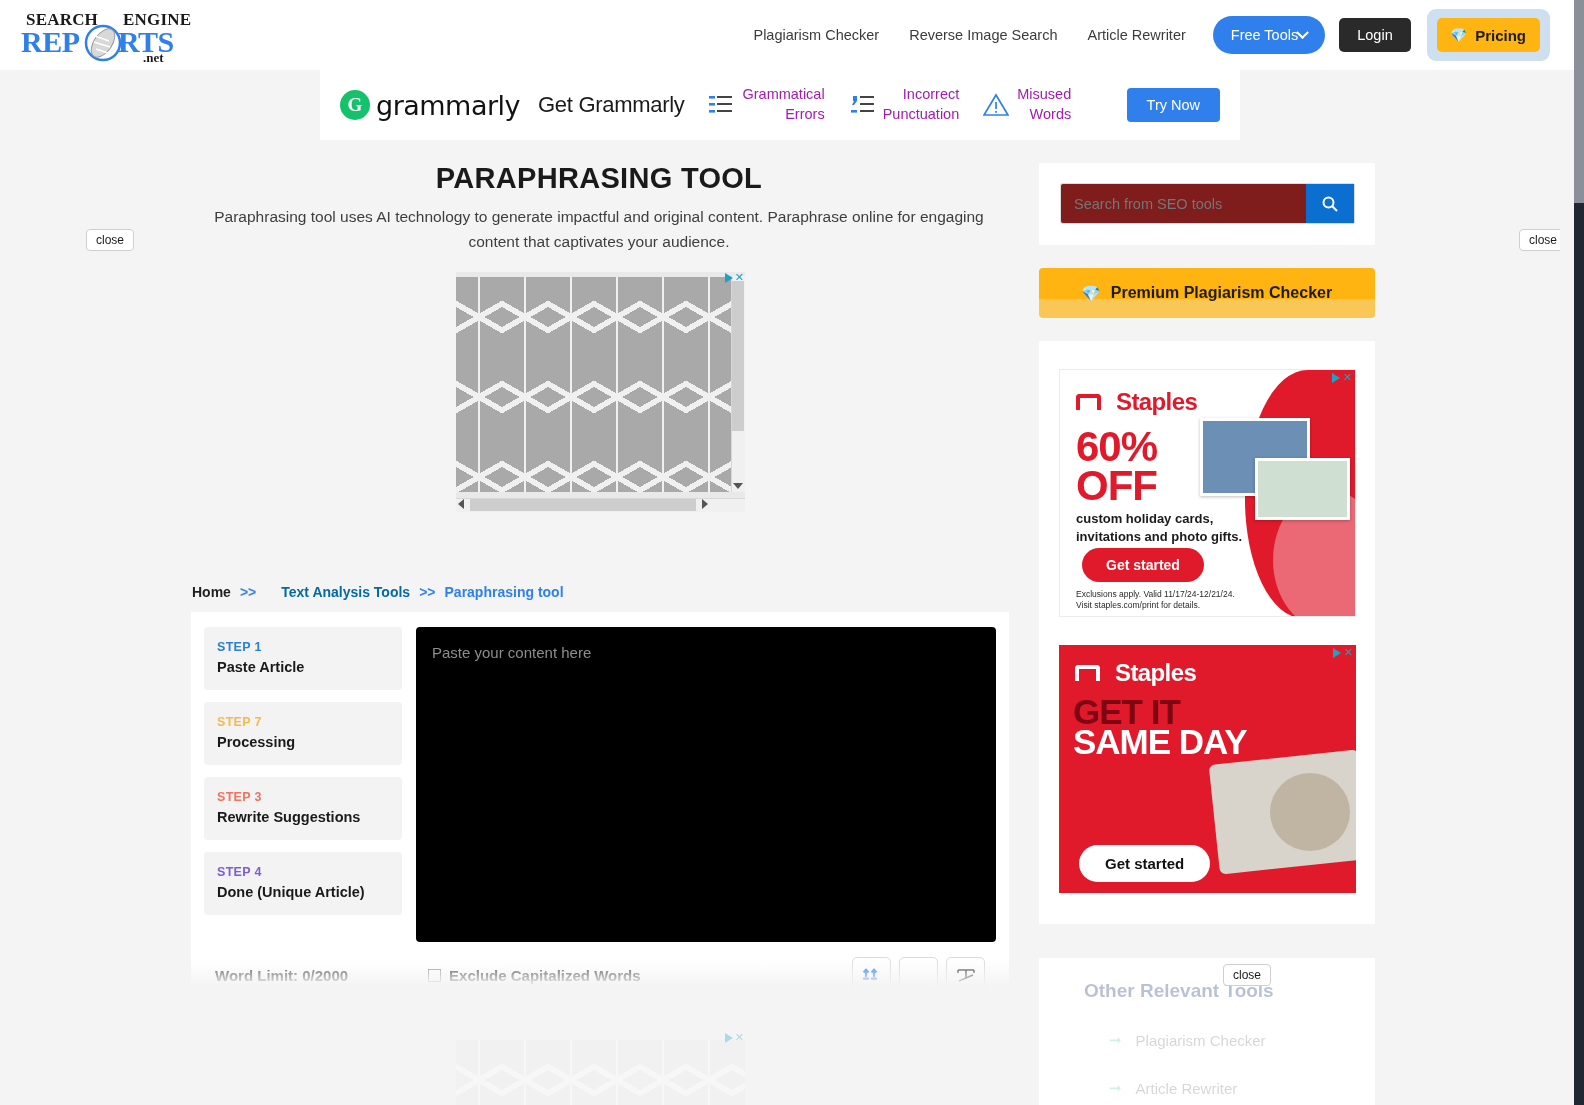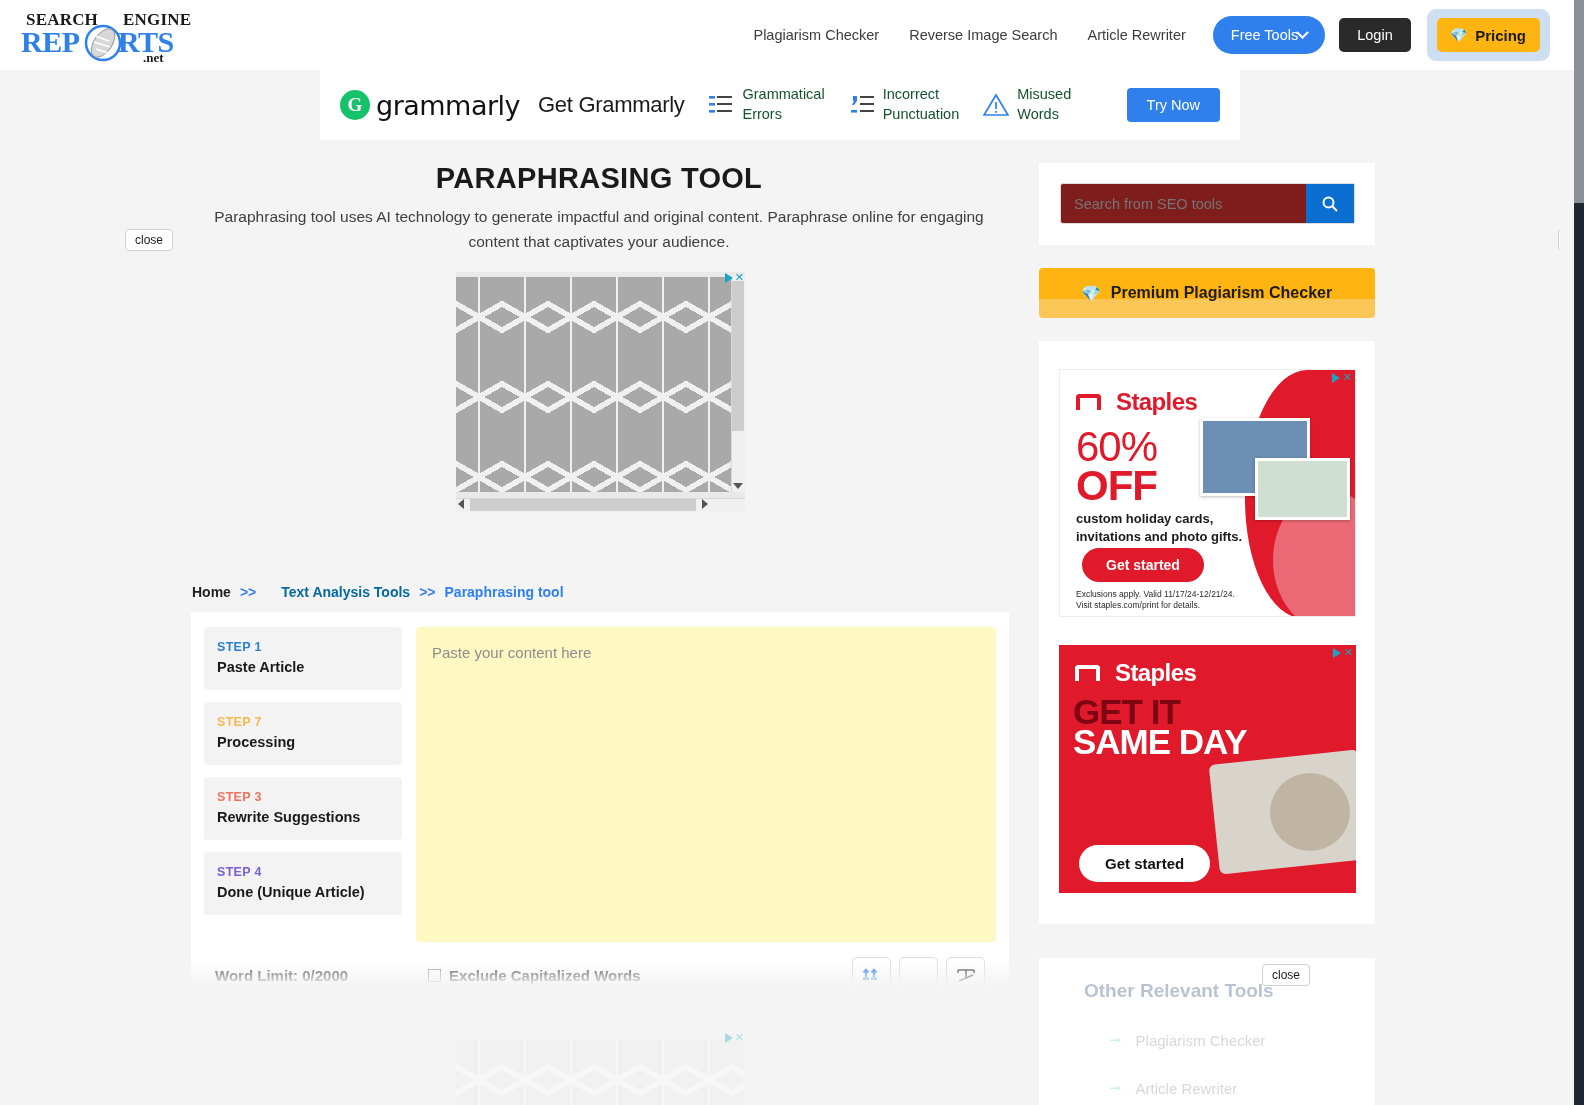--- a/index.html
+++ b/index.html
@@ -68,21 +68,21 @@
   }
   .g-logo-circle {
     width: 30px; height: 30px; border-radius: 50%; background: #15c26b;
     display: flex; align-items: center; justify-content: center;
     color: #fff; font-weight: bold; font-size: 19px; font-family: "Liberation Serif", serif;
     margin-right: 6px;
   }
   .g-word { font-size: 27px; color: #121212; letter-spacing: -.5px; font-family: "DejaVu Sans", sans-serif; }
   .g-get { font-size: 22px; color: #1a1a1a; margin-left: 18px; letter-spacing: -.3px; }
   .g-feat { display: flex; align-items: center; margin-left: 24px; gap: 8px; }
-  .g-feat-txt { font-size: 14.5px; color: #14532d; line-height: 1.35; }
+  .g-feat-txt { font-size: 14.5px; color: #a21caf; line-height: 1.35; text-align: right; }
   .g-icon { width: 26px; height: 24px; flex-shrink: 0; }
   .btn-trynow {
     margin-left: auto; background: #2f80ed; color: #fff; font-size: 14.5px;
     border-radius: 4px; padding: 0 20px; height: 34px; display: flex;
     align-items: center; border: none; cursor: pointer; font-family: inherit;
   }
 
   
   .title {
     position: absolute; top: 162px; left: 190px; width: 818px;
@@ -118,21 +118,20 @@
   .sb-h { position: absolute; left: 0; bottom: 0; width: 289px; height: 14px; background: #f0f0f0; border-top: 1px solid #d7d7d7;}
   .sb-h-thumb { position: absolute; left: 14px; bottom: 1px; width: 226px; height: 12px; background: #cdcdcd; }
   .sb-h-larrow { position: absolute; left: 2px; bottom: 3px; width: 0; height: 0; border-top: 5px solid transparent; border-bottom: 5px solid transparent; border-right: 6px solid #555; }
   .sb-h-rarrow { position: absolute; left: 246px; bottom: 3px; width: 0; height: 0; border-top: 5px solid transparent; border-bottom: 5px solid transparent; border-left: 6px solid #555; }
 
   
   .close-chip {
     position: absolute; background: #fff; border: 1px solid #cfcfcf; border-radius: 4px;
     font-size: 12px; color: #1a1a1a; padding: 3px 9px; cursor: pointer; z-index: 40;
     font-family: inherit;
-    margin-left: 39px;
   }
   #close-left { top: 229px; left: 86px; }
   #close-right { top: 229px; left: 1519px; }
   #close-bottom { top: 964px; left: 1223px; }
 
   
   .breadcrumb {
     position: absolute; top: 584px; left: 192px; font-size: 14px; font-weight: bold;
     display: flex; align-items: center; gap: 9px;
   }
@@ -147,21 +146,21 @@
   }
   .tool-inner { display: flex; padding: 15px 13px 0 13px; gap: 14px; }
   .steps { width: 198px; flex-shrink: 0; }
   .step {
     background: #f3f3f3; border-radius: 4px; padding: 13px 13px 15px 13px; margin-bottom: 12px;
     cursor: pointer;
   }
   .step-k { font-size: 12.5px; font-weight: bold; letter-spacing: .3px; margin-bottom: 5px; }
   .step-t { font-size: 14.5px; font-weight: bold; color: #1a1a1a; }
   .textarea-box {
-    flex: 1; background: #fef9c3; border-radius: 4px; height: 315px;
+    flex: 1; background: #000000; border-radius: 4px; height: 315px;
     padding: 17px 16px; font-size: 15px; color: #8d8d8d; cursor: text;
   }
   .toolbar {
     position: absolute; left: 0; top: 345px; width: 818px; display: flex;
     align-items: center; padding: 0 24px; gap: 0;
   }
   .wordlimit { font-size: 15px; font-weight: bold; color: #4a4a4a; }
   .excl { display: flex; align-items: center; gap: 8px; margin-left: 80px; }
   .excl-box { width: 13px; height: 13px; border: 1px solid #9a9a9a; background:#fff; cursor: pointer; }
   .excl-lbl { font-size: 15px; font-weight: bold; color: #4a4a4a; }
@@ -460,21 +459,21 @@
   <div class="ads-card">
 
     <div class="staples-ad" id="staples1">
       <div style="position:absolute;inset:0;background:#fff;"></div>
       <div style="position:absolute;right:-10px;top:0;width:120px;height:248px;background:#e01a2b;border-radius:60% 0 0 55%;"></div>
       <div style="position:absolute;right:-28px;top:120px;width:110px;height:140px;background:#fff;border-radius:50%;opacity:.35;"></div>
       <div class="st-logo" style="position:absolute;left:16px;top:18px;">
         <span class="st-mark"></span>
         <span class="st-name" style="color:#e01a2b">Staples</span>
       </div>
-      <div style="position:absolute;left:16px;top:58px;font-size:42px;font-weight:normal;color:#e01a2b;line-height:.92;letter-spacing:-1px;">60%</div>
+      <div style="position:absolute;left:16px;top:58px;font-size:42px;font-weight:bold;color:#e01a2b;line-height:.92;letter-spacing:-1px;">60%</div>
       <div style="position:absolute;left:16px;top:97px;font-size:42px;font-weight:bold;color:#e01a2b;line-height:.92;letter-spacing:-1px;">OFF</div>
       <div style="position:absolute;left:140px;top:48px;width:110px;height:78px;background:#6b8fb5;border:3px solid #fff;box-shadow:0 1px 3px rgba(0,0,0,.25);"></div>
       <div style="position:absolute;left:195px;top:88px;width:95px;height:62px;background:#cfe0d2;border:3px solid #fff;box-shadow:0 1px 3px rgba(0,0,0,.25);"></div>
       <div style="position:absolute;left:16px;top:140px;font-size:13px;font-weight:bold;color:#1a1a1a;line-height:1.38;">
         <div>custom holiday cards,</div>
         <div>invitations and photo gifts.</div>
       </div>
       <button style="position:absolute;left:22px;top:178px;background:#e01a2b;color:#fff;border:none;border-radius:20px;padding:9px 24px;font-size:14px;font-weight:bold;cursor:pointer;font-family:inherit;">Get started</button>
       <div style="position:absolute;left:16px;top:219px;font-size:8.5px;color:#2a2a2a;line-height:1.35;">
         <div>Exclusions apply. Valid 11/17/24-12/21/24.</div>

